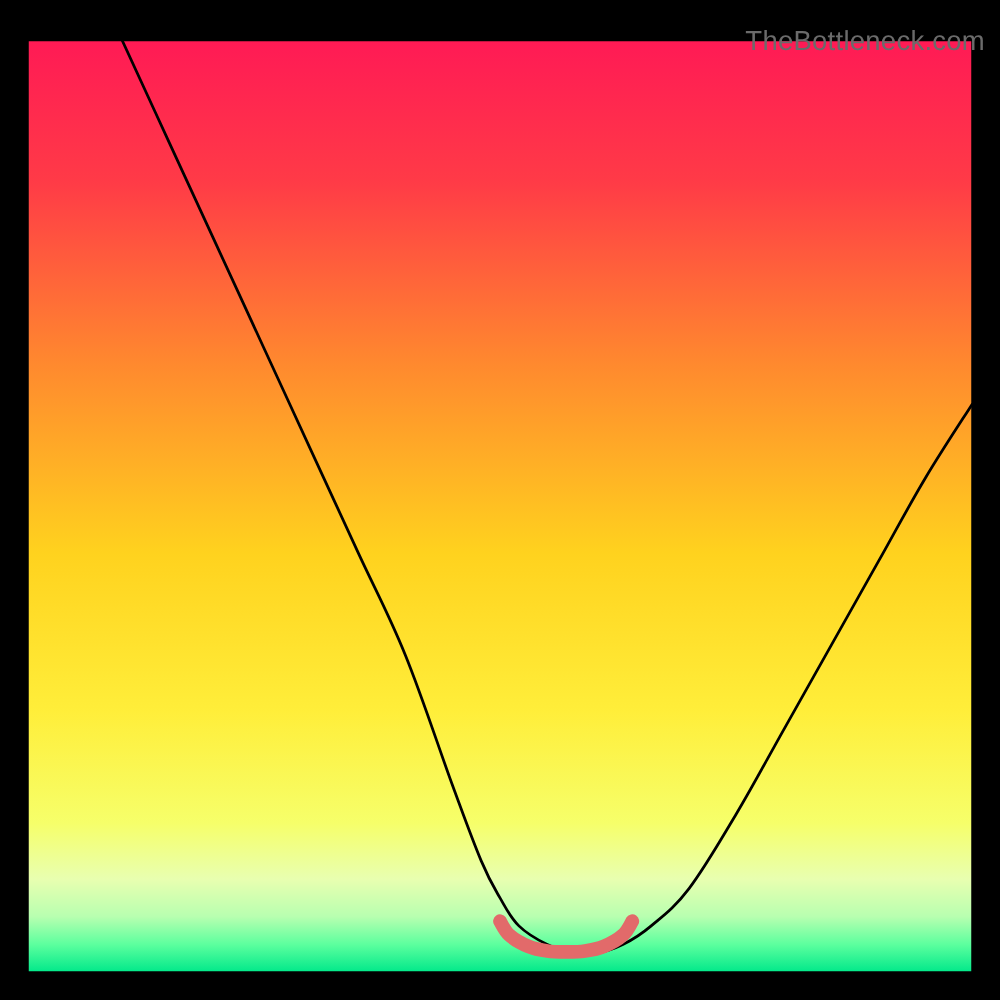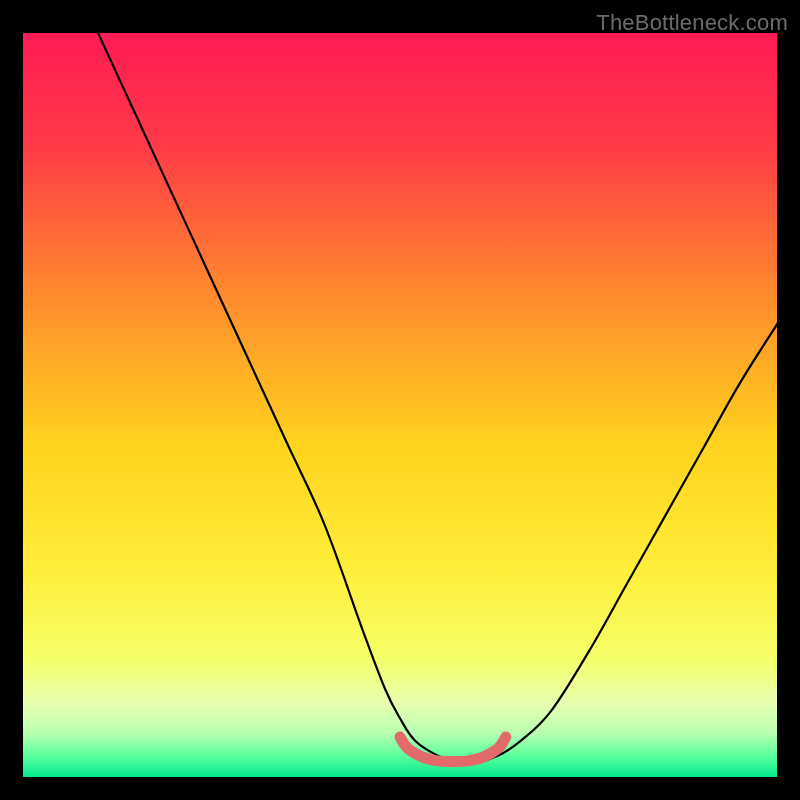--- a/index.html
+++ b/index.html
@@ -14,21 +14,21 @@
   .chart-wrap {
     position: relative;
     width: 800px;
     height: 800px;
   }
   svg {
     display: block;
   }
   .watermark {
     position: absolute;
-    top: 10px;
+    top: 20px;
     right: 12px;
     color: #6b6b6b;
     font-size: 22px;
     font-weight: 500;
     letter-spacing: 0.2px;
     user-select: none;
   }
 </style>
 </head>
 <body>

